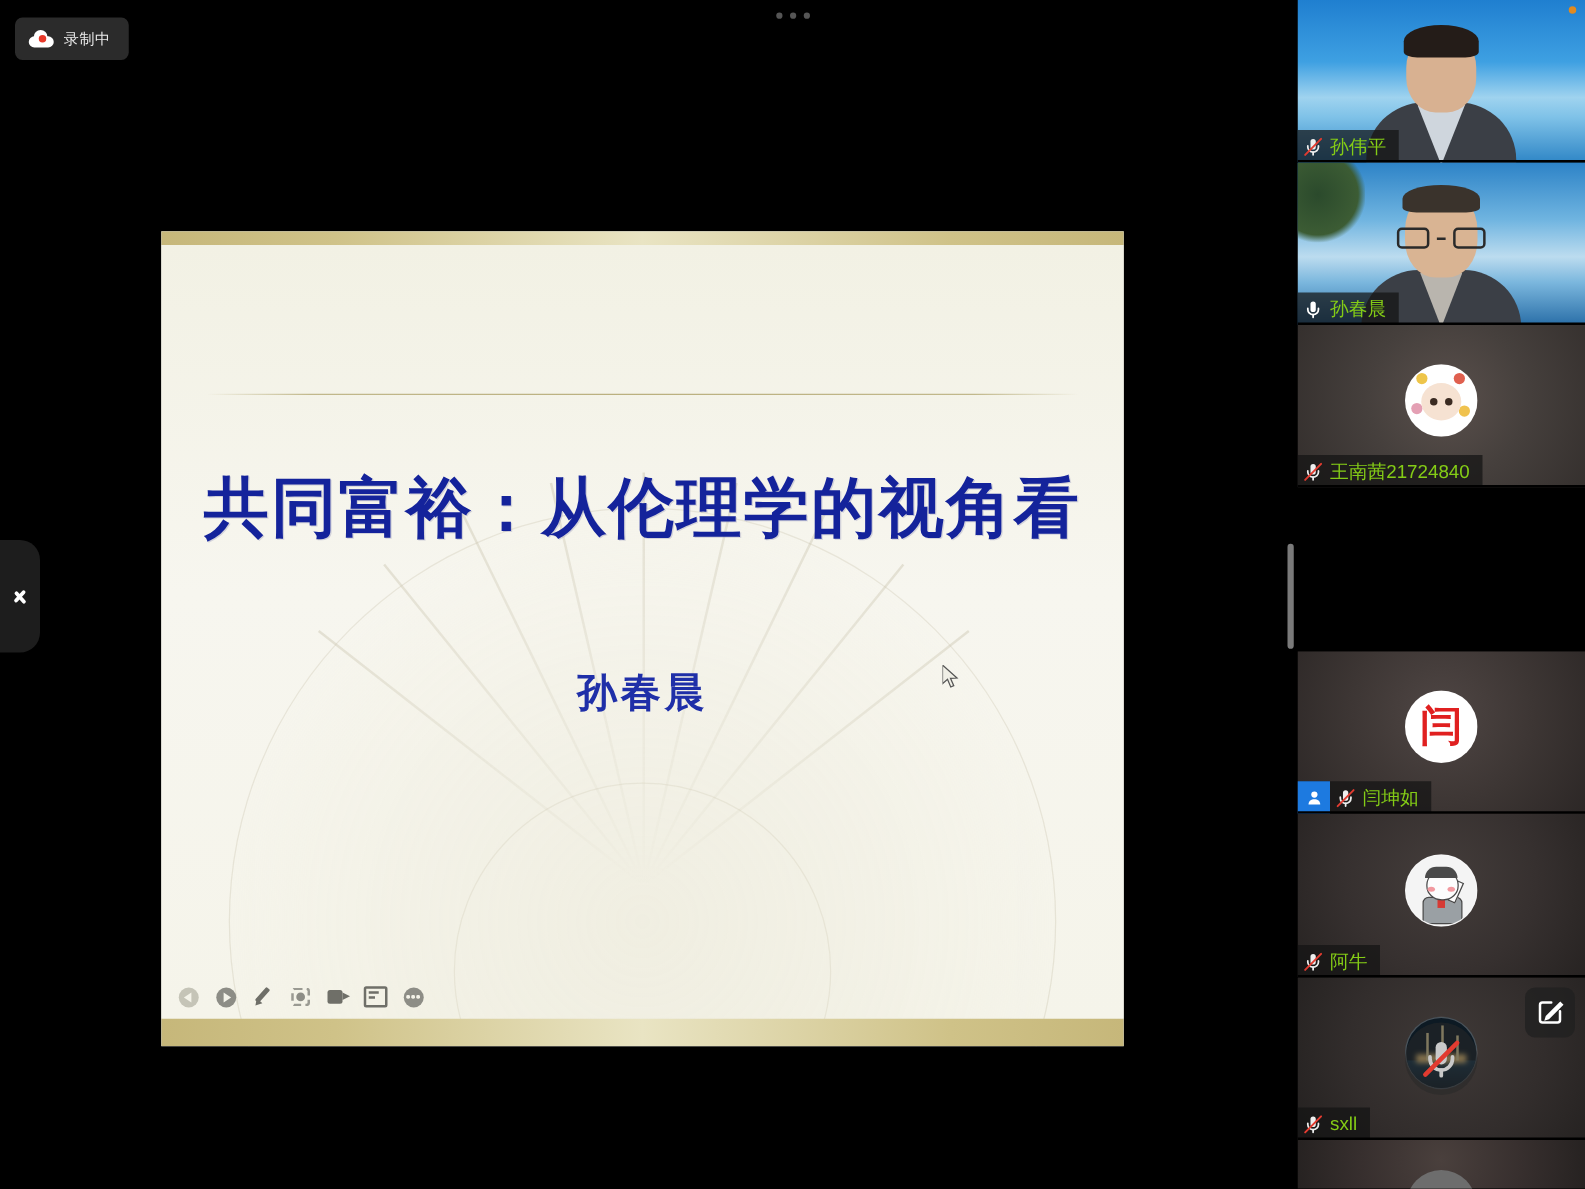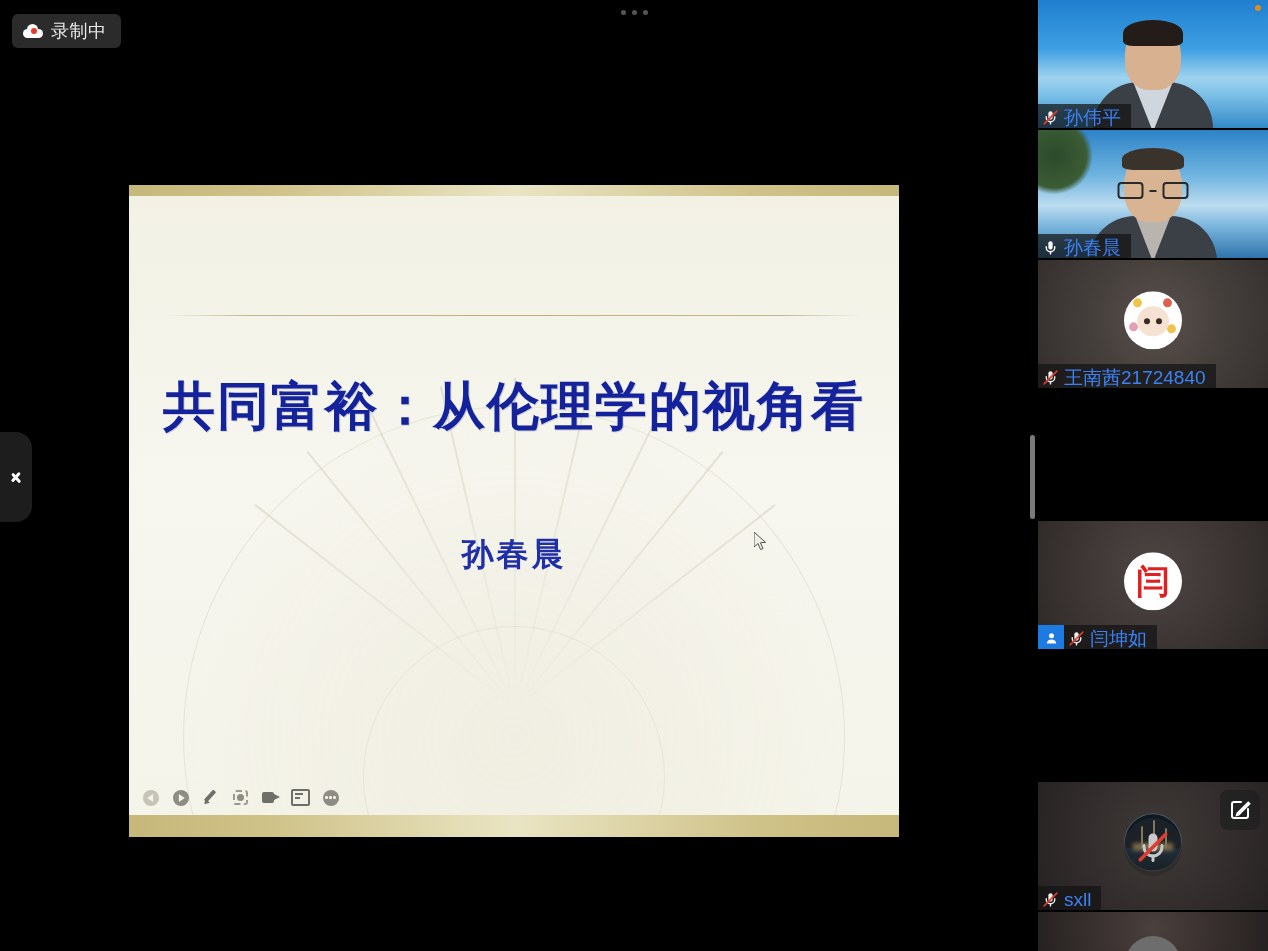--- a/index.html
+++ b/index.html
@@ -2,21 +2,21 @@
 <html><head>
 <meta charset="utf-8">
 <style>
   html,body{margin:0;padding:0;background:#000;}
   body{width:1268px;height:951px;overflow:hidden;font-family:"Liberation Sans","DejaVu Sans",sans-serif;}
   #app{position:relative;width:1268px;height:951px;background:#000;}
 
   
   .rec-badge{position:absolute;left:12px;top:14px;height:34px;display:flex;align-items:center;
     gap:8px;background:#2b2b2b;border-radius:6px;padding:0 14px 0 11px;}
-  .rec-badge .label{color:#e9e9e9;font-size:18px;letter-spacing:.5px;}
+  .rec-badge .label{color:#e9e9e9;font-size:12px;letter-spacing:.5px;}
   .cloud-icon{position:relative;width:20px;height:14px;}
   .cloud-icon .c1{position:absolute;left:0;bottom:0;width:20px;height:9px;background:#fff;border-radius:5px;}
   .cloud-icon .c2{position:absolute;left:4px;top:0;width:11px;height:11px;background:#fff;border-radius:50%;}
   .cloud-icon .dot{position:absolute;left:8px;top:4px;width:6px;height:6px;background:#e8392a;border-radius:50%;z-index:2;}
 
   
   .top-dots{position:absolute;top:8px;left:0;right:0;display:flex;justify-content:center;gap:6px;}
   .top-dots span{display:block;width:5px;height:5px;border-radius:50%;background:#555;}
   .top-dots-hit{position:absolute;top:2px;left:600px;width:68px;height:20px;}
 
@@ -134,21 +134,21 @@
   .av-boy .tie{position:absolute;left:25px;top:33px;width:6px;height:9px;background:#d63a34;}
   .av-boy .arm{position:absolute;left:36px;top:20px;width:5px;height:16px;background:#fdfdfd;border:1.4px solid #4a4a4a;transform:rotate(24deg);}
   .av-night{background:#0d1a24;position:relative;}
   .av-night .water{position:absolute;left:0;bottom:0;width:100%;height:22px;background:linear-gradient(180deg,#143449,#0b1a26);}
   .av-night .l1,.av-night .l2,.av-night .l3{position:absolute;bottom:22px;width:1.6px;background:#e8d9a0;}
   .av-night .l1{left:16px;height:22px;} .av-night .l2{left:28px;height:28px;} .av-night .l3{left:40px;height:20px;}
   .av-night .glow{position:absolute;left:8px;bottom:20px;width:40px;height:7px;background:#f0c878;filter:blur(2px);}
 
   .nametag{position:absolute;left:0;bottom:0;height:26px;display:flex;align-items:center;
     background:rgba(20,20,20,.72);padding-right:10px;}
-  .nametag .nm{color:#3b82f6;font-size:19px;line-height:1;padding-left:2px;white-space:nowrap;}
+  .nametag .nm{color:#84cc16;font-size:15px;line-height:1;padding-left:2px;white-space:nowrap;}
   .badge-person{width:26px;height:26px;display:flex;align-items:center;justify-content:center;flex:0 0 auto;}
   .badge-person.orange{background:#f08020;}
   .badge-person.blue{background:#1d7ae0;}
   .mic-wrap{width:24px;height:26px;display:flex;align-items:center;justify-content:center;flex:0 0 auto;}
 
   .mic-big{position:absolute;left:50%;top:50%;transform:translate(-50%,-50%);width:58px;height:58px;
     border-radius:50%;background:rgba(40,40,40,.55);display:flex;align-items:center;justify-content:center;}
   .annot-btn{position:absolute;right:8px;top:8px;width:40px;height:40px;border-radius:8px;background:rgba(32,32,32,.78);
     display:flex;align-items:center;justify-content:center;}
   .dot-orange{position:absolute;right:7px;top:5px;width:6px;height:6px;border-radius:50%;background:#e08a20;}
@@ -349,20 +349,44 @@
             <path d="M6 11v1a6 6 0 0 0 12 0v-1" stroke="#eee" stroke-width="2" fill="none" stroke-linecap="round"></path>
             <path d="M12 18v3" stroke="#eee" stroke-width="2" stroke-linecap="round"></path>
             <path d="M3 21 21 3" stroke="#e23b30" stroke-width="2.2" stroke-linecap="round"></path>
           </svg>
         </span>
         <span class="nm">闫坤如</span>
       </div>
       <div class="sep"></div>
     </div>
 
+    <div class="tile" style="top:651px;height:131px">
+      <div class="bg bg-grey4"></div>
+      <div class="avatar av-boy">
+        <span class="torso"></span>
+          <span class="tie"></span>
+          <span class="arm"></span>
+        <span class="bhead"></span>
+          <span class="bhair"></span>
+          <span class="ch1"></span>
+          <span class="ch2"></span>
+      </div>
+      <div class="nametag">
+        <span class="mic-wrap">
+          <svg width="17" height="17" viewBox="0 0 24 24">
+            <path d="M12 3a3 3 0 0 1 3 3v6a3 3 0 0 1-6 0V6a3 3 0 0 1 3-3z" fill="#eee"></path>
+            <path d="M6 11v1a6 6 0 0 0 12 0v-1" stroke="#eee" stroke-width="2" fill="none" stroke-linecap="round"></path>
+            <path d="M12 18v3" stroke="#eee" stroke-width="2" stroke-linecap="round"></path>
+            <path d="M3 21 21 3" stroke="#e23b30" stroke-width="2.2" stroke-linecap="round"></path>
+          </svg>
+        </span>
+        <span class="nm">阿牛</span>
+      </div>
+      <div class="sep"></div>
+    </div>
 
     <div class="tile" style="top:782px;height:130px">
       <div class="bg bg-grey5"></div>
       <div class="avatar av-night">
         <span class="water"></span>
           <span class="glow"></span>
         <span class="l1"></span>
           <span class="l2"></span>
           <span class="l3"></span>
       </div>

